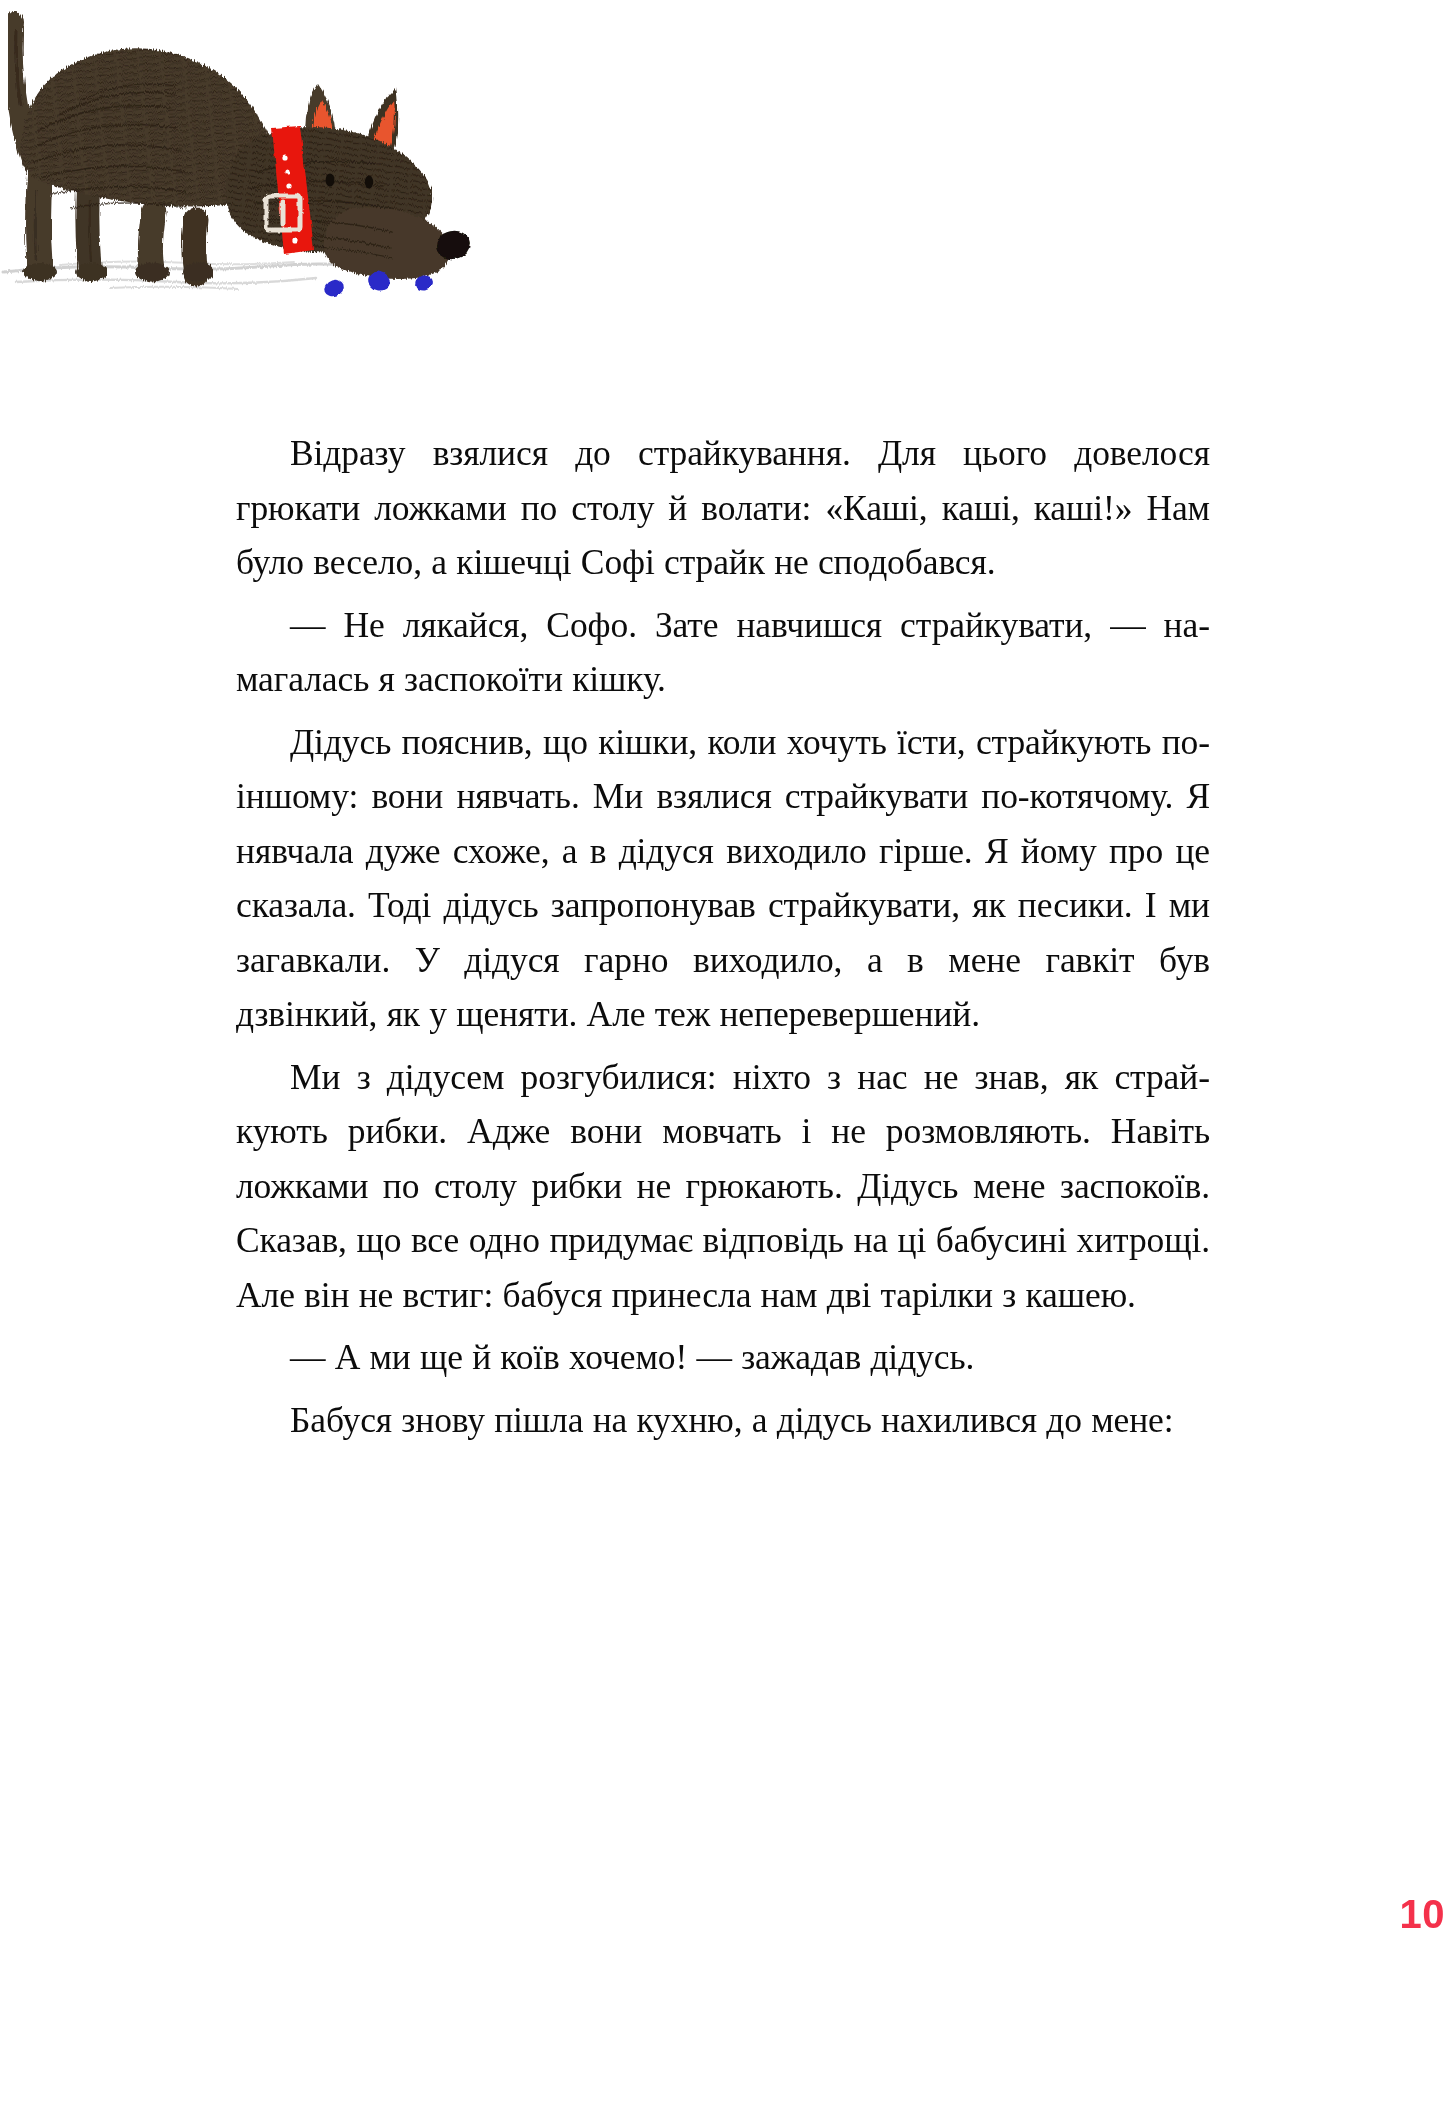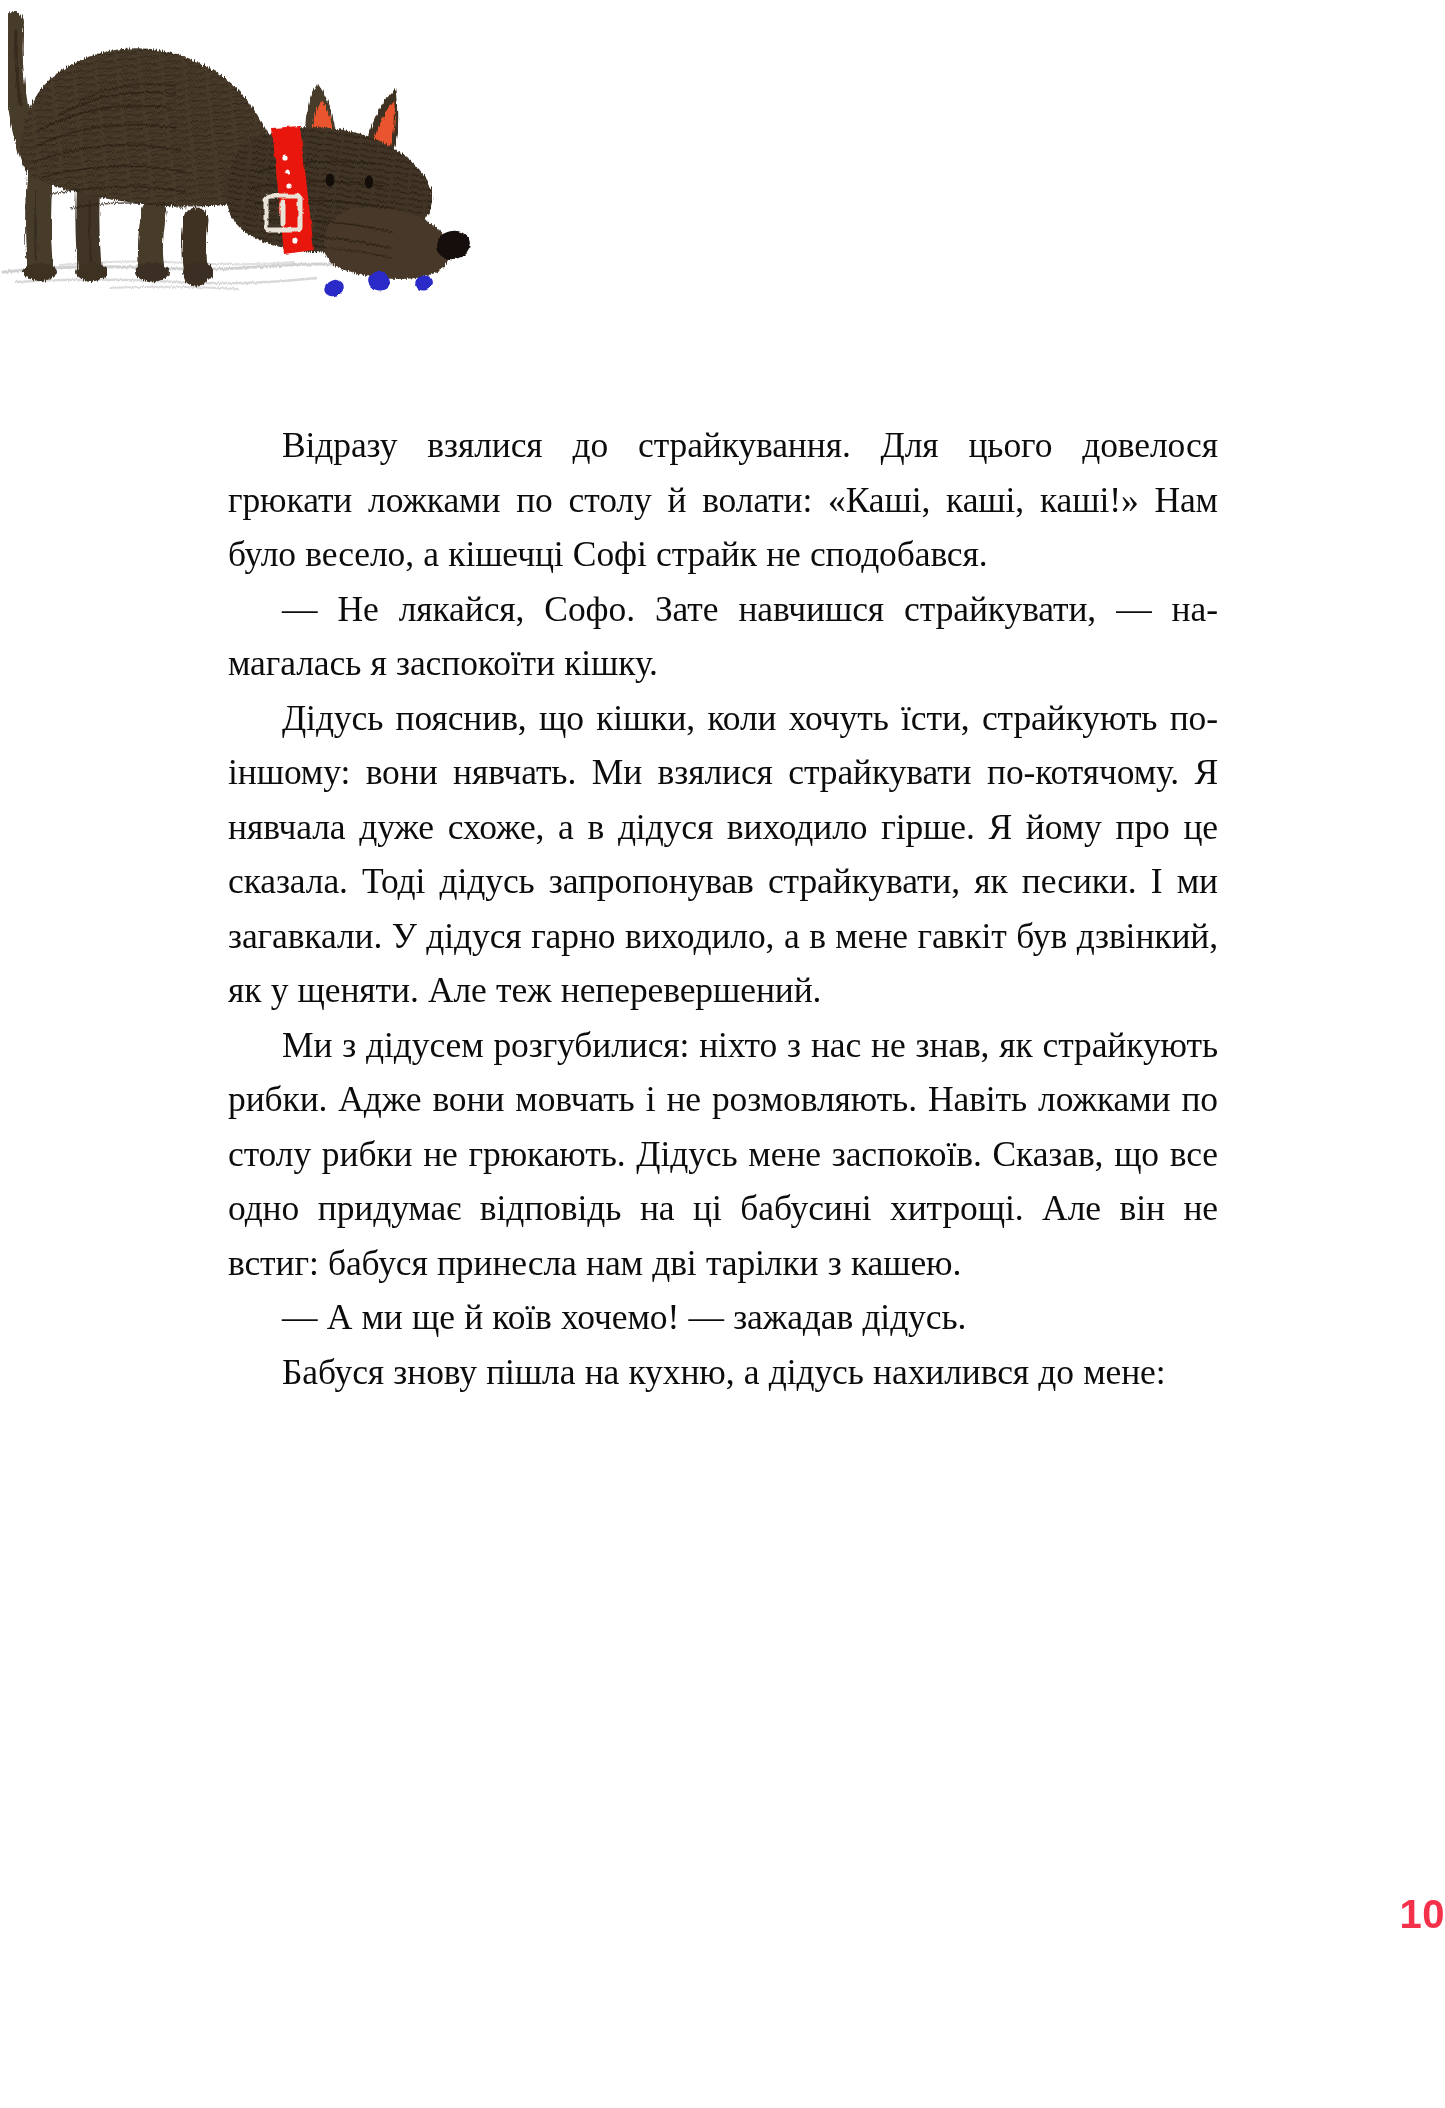--- a/index.html
+++ b/index.html
@@ -39,21 +39,21 @@
 
   
   .text-column {
     position: absolute;
     left: 228px;
     top: 418px;
     width: 990px;
   }
 
   .para {
-    margin: 0;
+    margin: 8px;
     text-align: justify;
     text-justify: inter-word;
     text-indent: 54px;
     font-size: 35.5px;
     line-height: 54.5px;
     color: #0c0c0c;
     letter-spacing: -0.1px;
     word-spacing: 0.5px;
     hyphens: manual;
   }

